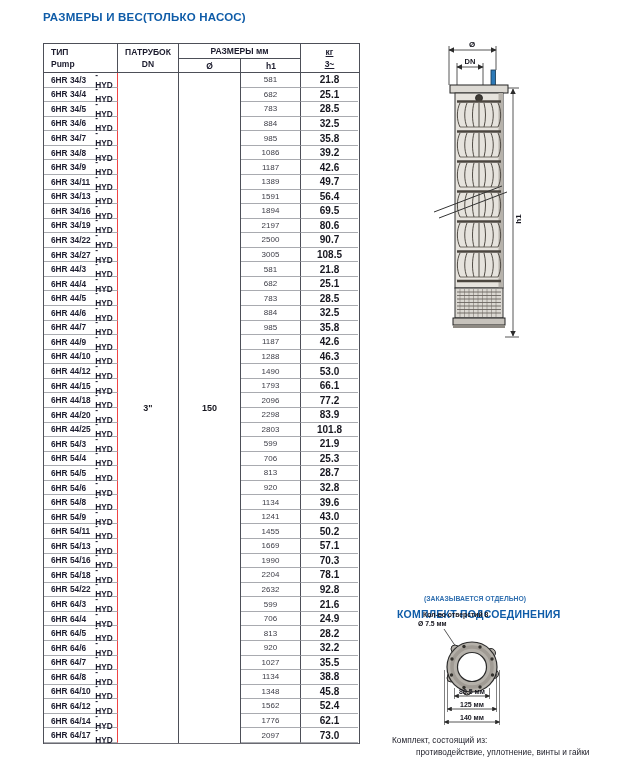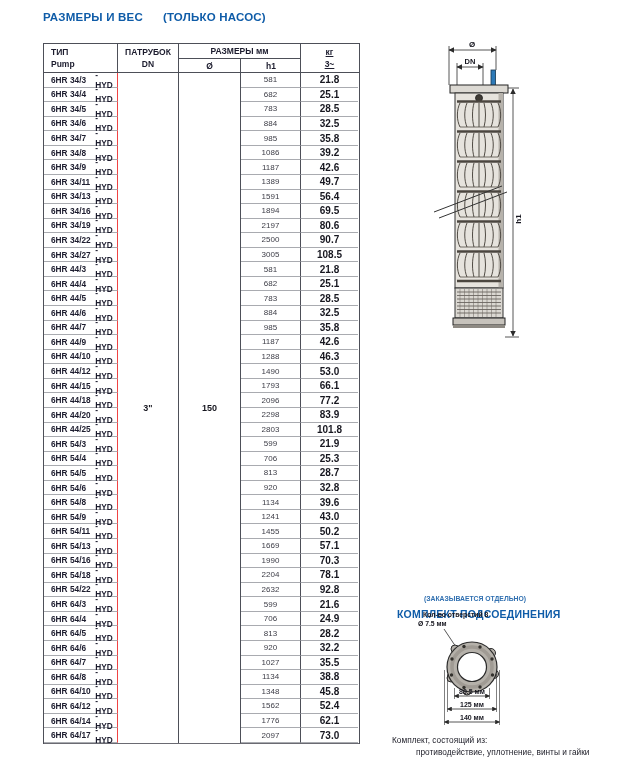--- a/index.html
+++ b/index.html
@@ -1,20 +1,20 @@
 <!DOCTYPE html>
 <html><head>
 <meta charset="utf-8">
 <style>
   html,body{margin:0;padding:0;background:#ffffff;}
   #page{position:relative;width:627px;height:771px;background:#ffffff;overflow:hidden;
         font-family:"Liberation Sans",sans-serif;color:#1f1f2b;}
 
   
-  .title-row{position:absolute;left:43px;top:11px;display:flex;gap:20px;
+  .title-row{position:absolute;left:43px;top:11px;display:flex;
              font-size:11.5px;font-weight:bold;color:#0f5ca8;letter-spacing:.2px;}
 
   
   .tbl{position:absolute;left:43px;top:43px;width:315px;
        border-left:1px solid #4d4f58;border-right:1px solid #4d4f58;}
   .thead{display:grid;grid-template-columns:74px 61px 122px 57px;
          border-top:1px solid #4d4f58;border-bottom:1px solid #4d4f58;height:28px;
          font-weight:bold;font-size:8.5px;color:#1c1c2e;}
   .thead .hc{display:flex;flex-direction:column;justify-content:space-between;
              padding:3px 0 3px 0;border-right:1px solid #4d4f58;}

